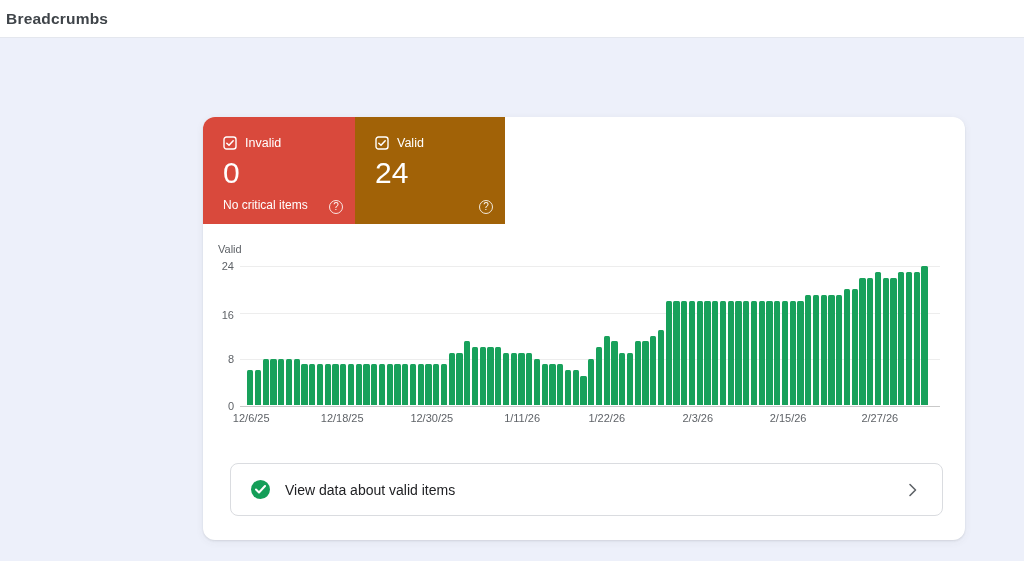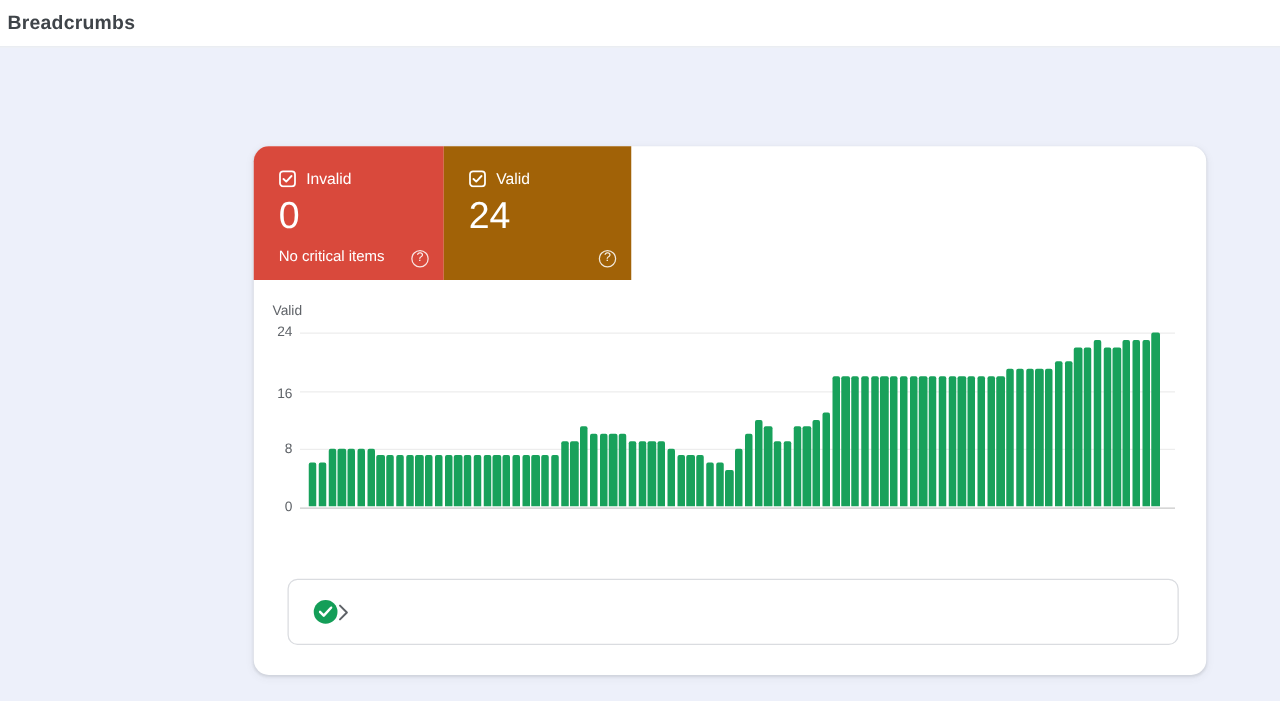--- a/index.html
+++ b/index.html
@@ -178,26 +178,37 @@
         <div class="bar" title="22" style="height: 91.6667%; background: rgb(24, 161, 91);"></div>
         <div class="bar" title="23" style="height: 95.8333%; background: rgb(24, 161, 91);"></div>
         <div class="bar" title="22" style="height: 91.6667%; background: rgb(24, 161, 91);"></div>
         <div class="bar" title="22" style="height: 91.6667%; background: rgb(24, 161, 91);"></div>
         <div class="bar" title="23" style="height: 95.8333%; background: rgb(24, 161, 91);"></div>
         <div class="bar" title="23" style="height: 95.8333%; background: rgb(24, 161, 91);"></div>
         <div class="bar" title="23" style="height: 95.8333%; background: rgb(24, 161, 91);"></div>
         <div class="bar" title="24" style="height: 100%; background: rgb(24, 161, 91);"></div>
       </div>
   </div>
+  <div class="xaxis">
+      <span style="left: 1.6%;">12/6/25</span>
+      <span style="left: 14.6%;">12/18/25</span>
+      <span style="left: 27.4%;">12/30/25</span>
+      <span style="left: 40.3%;">1/11/26</span>
+      <span style="left: 52.4%;">1/22/26</span>
+      <span style="left: 65.4%;">2/3/26</span>
+      <span style="left: 78.3%;">2/15/26</span>
+      <span style="left: 91.4%;">2/27/26</span>
+    </div>
 
   <div class="footer-row">
     <span class="check-circle">
       <svg width="11" height="9" viewBox="0 0 11 9">
           <path d="M1 4.5 L4 7.5 L10 1" fill="none" stroke="#ffffff" stroke-width="2" stroke-linecap="round" stroke-linejoin="round"></path>
         </svg>
     </span>
+    <span class="footer-label">View data about valid items</span>
     <span class="chev">
       <svg width="10" height="14" viewBox="0 0 10 14">
           <path d="M2 1.5 L7.5 7 L2 12.5" fill="none" stroke="#5f6368" stroke-width="1.6" stroke-linecap="round" stroke-linejoin="round"></path>
         </svg>
     </span>
   </div>
 </div>
 
 </body></html>

